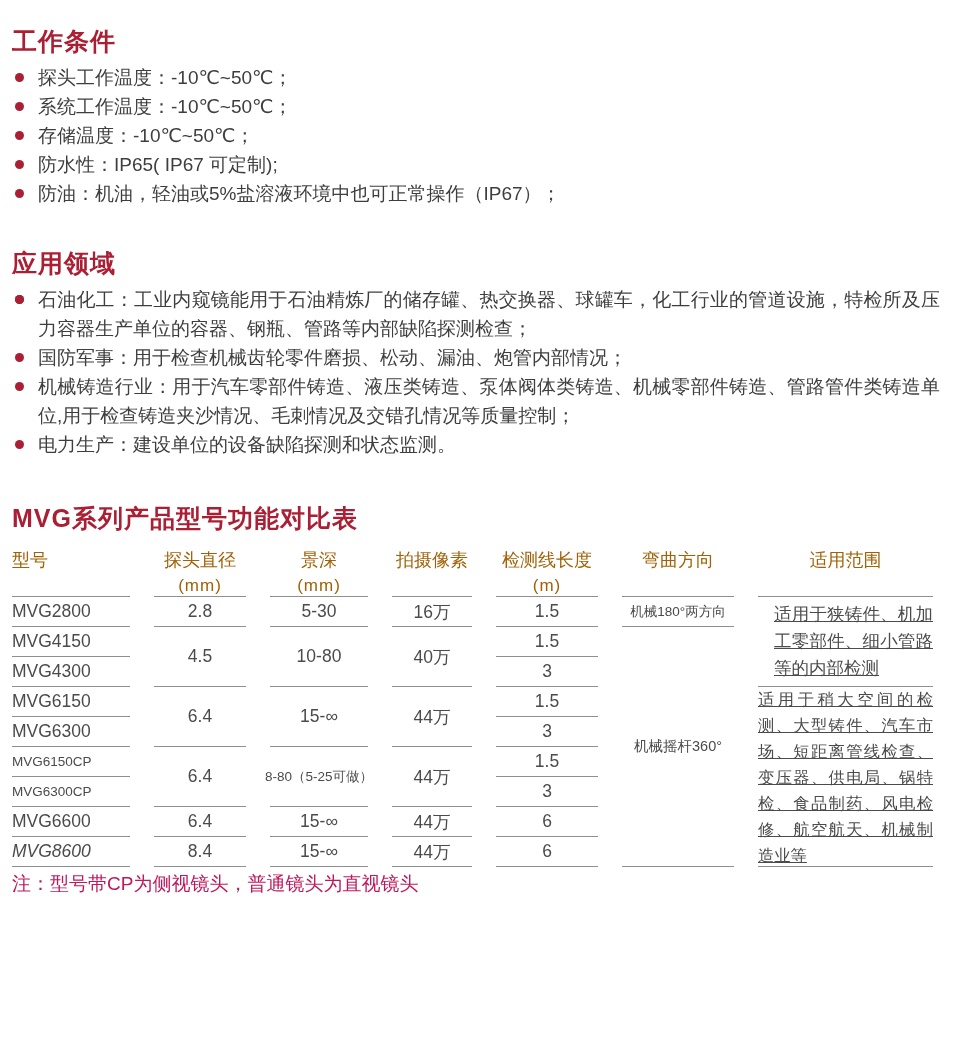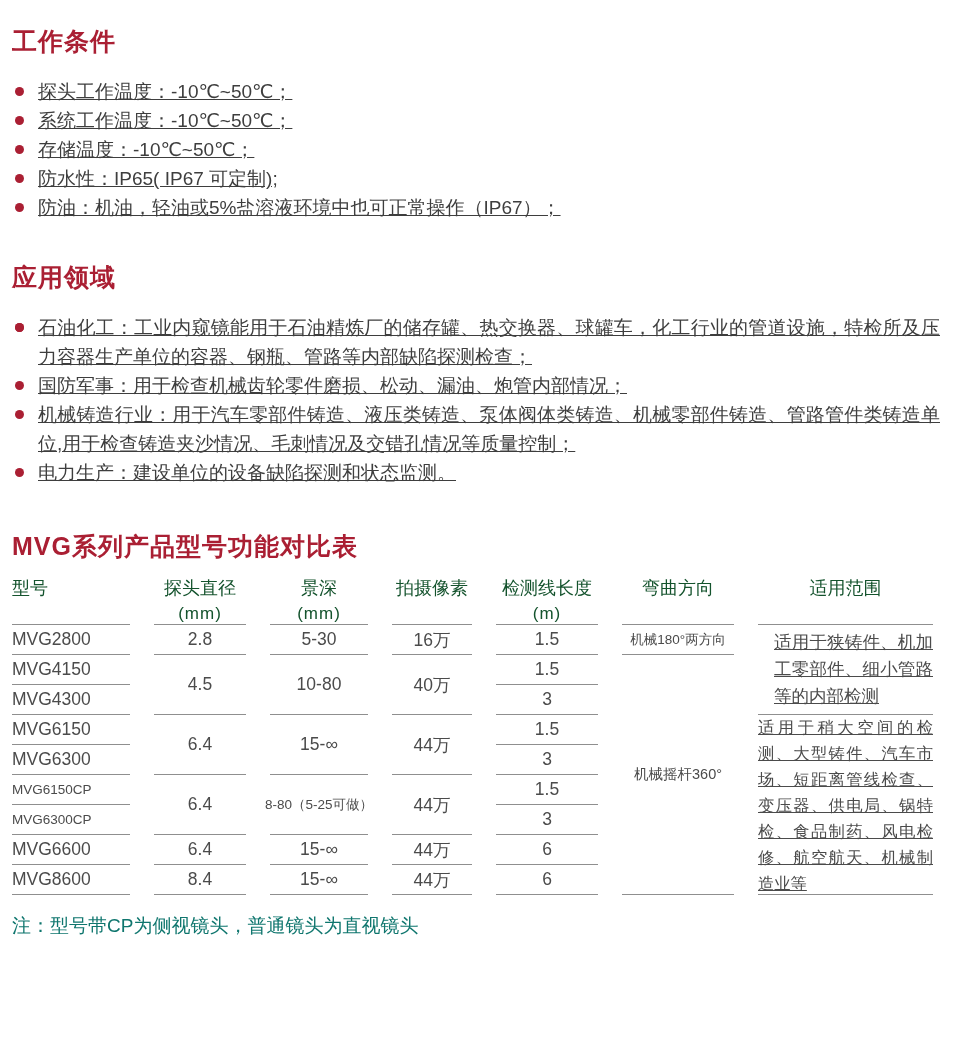--- a/index.html
+++ b/index.html
@@ -16,21 +16,21 @@
     color: var(--accent, #aa1f33);
     font-size: 25px;
     font-weight: bold;
     letter-spacing: 1px;
     line-height: 1.2;
   }
   .sec-working { margin-top: 0; }
   .sec-apps { margin-top: 40px; }
   .sec-table { margin-top: 44px; }
 
-  ul.blist { list-style: none; margin-top: 21px; text-decoration: underline; }
+  ul.blist { list-style: none; margin-top: 7px; }
   ul.blist li {
     position: relative;
     padding-left: 26px;
     font-size: 19px;
     line-height: 29px;
     color: #3e3e3e;
     text-align: justify;
   }
   ul.blist li .dot {
     position: absolute; left: 3px; top: 10px;
@@ -43,21 +43,21 @@
     margin-top: 12px;
     display: grid;
     grid-template-columns: 118px 92px 98px 80px 102px 112px 175px;
     column-gap: 24px;
     grid-template-rows: 52px repeat(9, 30px);
   }
   .cmp-table .th {
     grid-row: 1;
     display: flex; flex-direction: column; align-items: center;
     padding-top: 3px;
-    font-size: 18px; color: #14532d;
+    font-size: 18px; color: #a16207;
     border-bottom: 1px solid #8f8f8f;
   }
   .cmp-table .th.c0 { align-items: flex-start; }
   .cmp-table .th .unit { font-size: 17px; letter-spacing: 1px; margin-top: 4px; }
   .cmp-table .cell {
     display: flex; align-items: center; justify-content: center;
     font-size: 17.5px; color: #4b4b4b;
     border-bottom: 1px solid #8f8f8f;
     white-space: nowrap;
   }
@@ -70,23 +70,23 @@
   }
   .cmp-table .cell.c6 span {
     display: block; width: 100%;
     text-align: justify;
     text-decoration: underline;
   }
   .cmp-table .cell.c6.first span { font-size: 17.5px; line-height: 27px; padding-left: 16px; }
   .cmp-table .cell.c6.second span { font-size: 16.3px; line-height: 26px; }
 
   .table-note {
-    margin-top: 18px;
+    margin-top: 4px;
     font-size: 19px;
-    color: #0f766e;
+    color: #be185d;
   }
 </style>
 </head>
 <body>
 
 <div class="page">
 
   <section>
     <h2 class="sec-title sec-working">工作条件</h2>
     <ul class="blist">
@@ -194,21 +194,21 @@
         </div>
         <div class="cell c0 small" style="grid-area: 7 / 1 / span 1;">
           <span>MVG6150CP</span>
         </div>
         <div class="cell c0 small" style="grid-area: 8 / 1 / span 1;">
           <span>MVG6300CP</span>
         </div>
         <div class="cell c0" style="grid-area: 9 / 1 / span 1;">
           <span>MVG6600</span>
         </div>
-        <div class="cell c0" style="grid-area: 10 / 1 / span 1;">
+        <div class="cell c0" style="grid-area: 10 / 1 / span 1; font-style: italic;">
           <span>MVG8600</span>
         </div>
         <div class="cell c1" style="grid-area: 2 / 2 / span 1;">
           <span>2.8</span>
         </div>
         <div class="cell c1" style="grid-area: 3 / 2 / span 2;">
           <span>4.5</span>
         </div>
         <div class="cell c1" style="grid-area: 5 / 2 / span 2;">
           <span>6.4</span>

